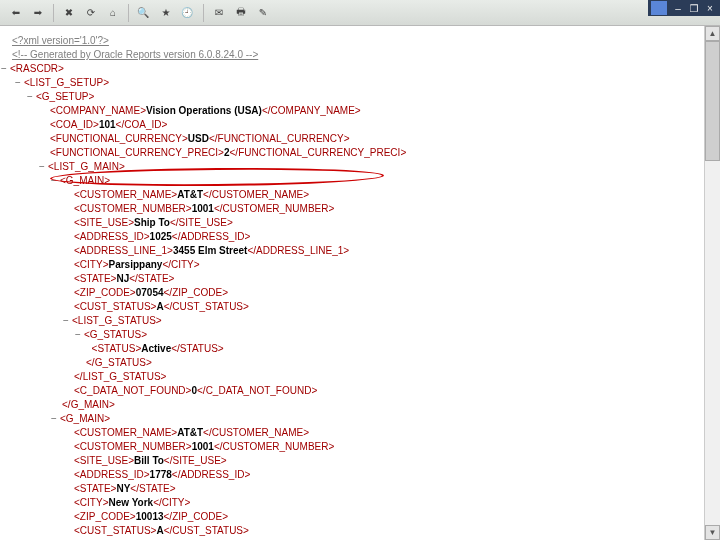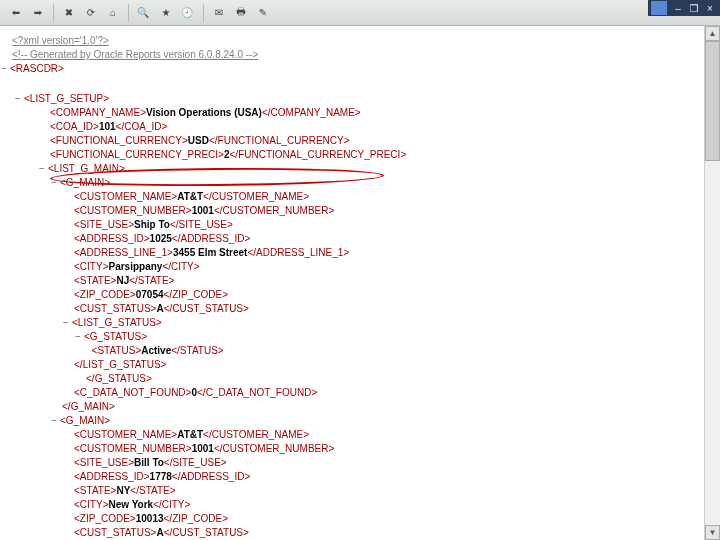--- a/index.html
+++ b/index.html
@@ -74,21 +74,21 @@
   .content {
     padding: 8px 12px;
     line-height: 14px;
     position: relative;
     white-space: nowrap;
     overflow: auto;
     height: calc(100% - 26px);
     box-sizing: border-box;
   }
   .line { display: block; }
-  .i1 { padding-left: 14px; margin-top: 16px; }
+  .i1 { padding-left: 14px; }
   .i2 { padding-left: 26px; }
   .i3 { padding-left: 38px; }
   .i4 { padding-left: 50px; }
   .i5 { padding-left: 62px; }
   .i6 { padding-left: 74px; }
   .t { color: #a00000; }
   .c { color: #808080; text-decoration: underline; }
   .v { color: #000; font-weight: bold; margin-top: 24px; }
   .tw {
     display: inline-block;
@@ -166,40 +166,41 @@
   <div class="wcontrol">–</div>
   <div class="wcontrol">❐</div>
   <div class="wcontrol">×</div>
 </div>
 
 <div class="content">
   <span class="line c">&lt;?xml version='1.0'?&gt;</span>
   <span class="line c">&lt;!-- Generated by Oracle Reports version 6.0.8.24.0 --&gt;</span>
   <span class="line"><span class="tw">−</span><span class="t">&lt;<span>RASCDR</span>&gt;</span></span>
   <span class="line i1"><span class="tw">−</span><span class="t">&lt;<span>LIST_G_SETUP</span>&gt;</span></span>
+  <span class="line i2"><span class="tw">−</span><span class="t">&lt;<span>G_SETUP</span>&gt;</span></span>
   <span class="line i3"><span class="t">&lt;<span>COMPANY_NAME</span>&gt;</span><span class="v">Vision Operations (USA)</span><span class="t">&lt;/<span>COMPANY_NAME</span>&gt;</span></span>
   <span class="line i3"><span class="t">&lt;<span>COA_ID</span>&gt;</span><span class="v">101</span><span class="t">&lt;/<span>COA_ID</span>&gt;</span></span>
   <span class="line i3"><span class="t">&lt;<span>FUNCTIONAL_CURRENCY</span>&gt;</span><span class="v">USD</span><span class="t">&lt;/<span>FUNCTIONAL_CURRENCY</span>&gt;</span></span>
   <span class="line i3"><span class="t">&lt;<span>FUNCTIONAL_CURRENCY_PRECI</span>&gt;</span><span class="v">2</span><span class="t">&lt;/<span>FUNCTIONAL_CURRENCY_PRECI</span>&gt;</span></span>
   <span class="line i3"><span class="tw">−</span><span class="t">&lt;<span>LIST_G_MAIN</span>&gt;</span></span>
   <span class="line i4"><span class="tw">−</span><span class="t">&lt;<span>G_MAIN</span>&gt;</span></span>
   <span class="line i5"><span class="t">&lt;<span>CUSTOMER_NAME</span>&gt;</span><span class="v">AT&amp;T</span><span class="t">&lt;/<span>CUSTOMER_NAME</span>&gt;</span></span>
   <span class="line i5"><span class="t">&lt;<span>CUSTOMER_NUMBER</span>&gt;</span><span class="v">1001</span><span class="t">&lt;/<span>CUSTOMER_NUMBER</span>&gt;</span></span>
   <span class="line i5"><span class="t">&lt;<span>SITE_USE</span>&gt;</span><span class="v">Ship To</span><span class="t">&lt;/<span>SITE_USE</span>&gt;</span></span>
   <span class="line i5"><span class="t">&lt;<span>ADDRESS_ID</span>&gt;</span><span class="v">1025</span><span class="t">&lt;/<span>ADDRESS_ID</span>&gt;</span></span>
   <span class="line i5"><span class="t">&lt;<span>ADDRESS_LINE_1</span>&gt;</span><span class="v">3455 Elm Street</span><span class="t">&lt;/<span>ADDRESS_LINE_1</span>&gt;</span></span>
   <span class="line i5"><span class="t">&lt;<span>CITY</span>&gt;</span><span class="v">Parsippany</span><span class="t">&lt;/<span>CITY</span>&gt;</span></span>
   <span class="line i5"><span class="t">&lt;<span>STATE</span>&gt;</span><span class="v">NJ</span><span class="t">&lt;/<span>STATE</span>&gt;</span></span>
   <span class="line i5"><span class="t">&lt;<span>ZIP_CODE</span>&gt;</span><span class="v">07054</span><span class="t">&lt;/<span>ZIP_CODE</span>&gt;</span></span>
   <span class="line i5"><span class="t">&lt;<span>CUST_STATUS</span>&gt;</span><span class="v">A</span><span class="t">&lt;/<span>CUST_STATUS</span>&gt;</span></span>
   <span class="line i5"><span class="tw">−</span><span class="t">&lt;<span>LIST_G_STATUS</span>&gt;</span></span>
   <span class="line i6"><span class="tw">−</span><span class="t">&lt;<span>G_STATUS</span>&gt;</span></span>
   <span class="line i6">&nbsp;&nbsp;<span class="t">&lt;<span>STATUS</span>&gt;</span><span class="v">Active</span><span class="t">&lt;/<span>STATUS</span>&gt;</span></span>
+  <span class="line i6"><span class="t">&lt;/<span>G_STATUS</span>&gt;</span></span>
   <span class="line i5"><span class="t">&lt;/<span>LIST_G_STATUS</span>&gt;</span></span>
-  <span class="line i6"><span class="t">&lt;/<span>G_STATUS</span>&gt;</span></span>
   <span class="line i5"><span class="t">&lt;<span>C_DATA_NOT_FOUND</span>&gt;</span><span class="v">0</span><span class="t">&lt;/<span>C_DATA_NOT_FOUND</span>&gt;</span></span>
   <span class="line i4"><span class="t">&lt;/<span>G_MAIN</span>&gt;</span></span>
   <span class="line i4"><span class="tw">−</span><span class="t">&lt;<span>G_MAIN</span>&gt;</span></span>
   <span class="line i5"><span class="t">&lt;<span>CUSTOMER_NAME</span>&gt;</span><span class="v">AT&amp;T</span><span class="t">&lt;/<span>CUSTOMER_NAME</span>&gt;</span></span>
   <span class="line i5"><span class="t">&lt;<span>CUSTOMER_NUMBER</span>&gt;</span><span class="v">1001</span><span class="t">&lt;/<span>CUSTOMER_NUMBER</span>&gt;</span></span>
   <span class="line i5"><span class="t">&lt;<span>SITE_USE</span>&gt;</span><span class="v">Bill To</span><span class="t">&lt;/<span>SITE_USE</span>&gt;</span></span>
   <span class="line i5"><span class="t">&lt;<span>ADDRESS_ID</span>&gt;</span><span class="v">1778</span><span class="t">&lt;/<span>ADDRESS_ID</span>&gt;</span></span>
   <span class="line i5"><span class="t">&lt;<span>STATE</span>&gt;</span><span class="v">NY</span><span class="t">&lt;/<span>STATE</span>&gt;</span></span>
   <span class="line i5"><span class="t">&lt;<span>CITY</span>&gt;</span><span class="v">New York</span><span class="t">&lt;/<span>CITY</span>&gt;</span></span>
   <span class="line i5"><span class="t">&lt;<span>ZIP_CODE</span>&gt;</span><span class="v">10013</span><span class="t">&lt;/<span>ZIP_CODE</span>&gt;</span></span>

